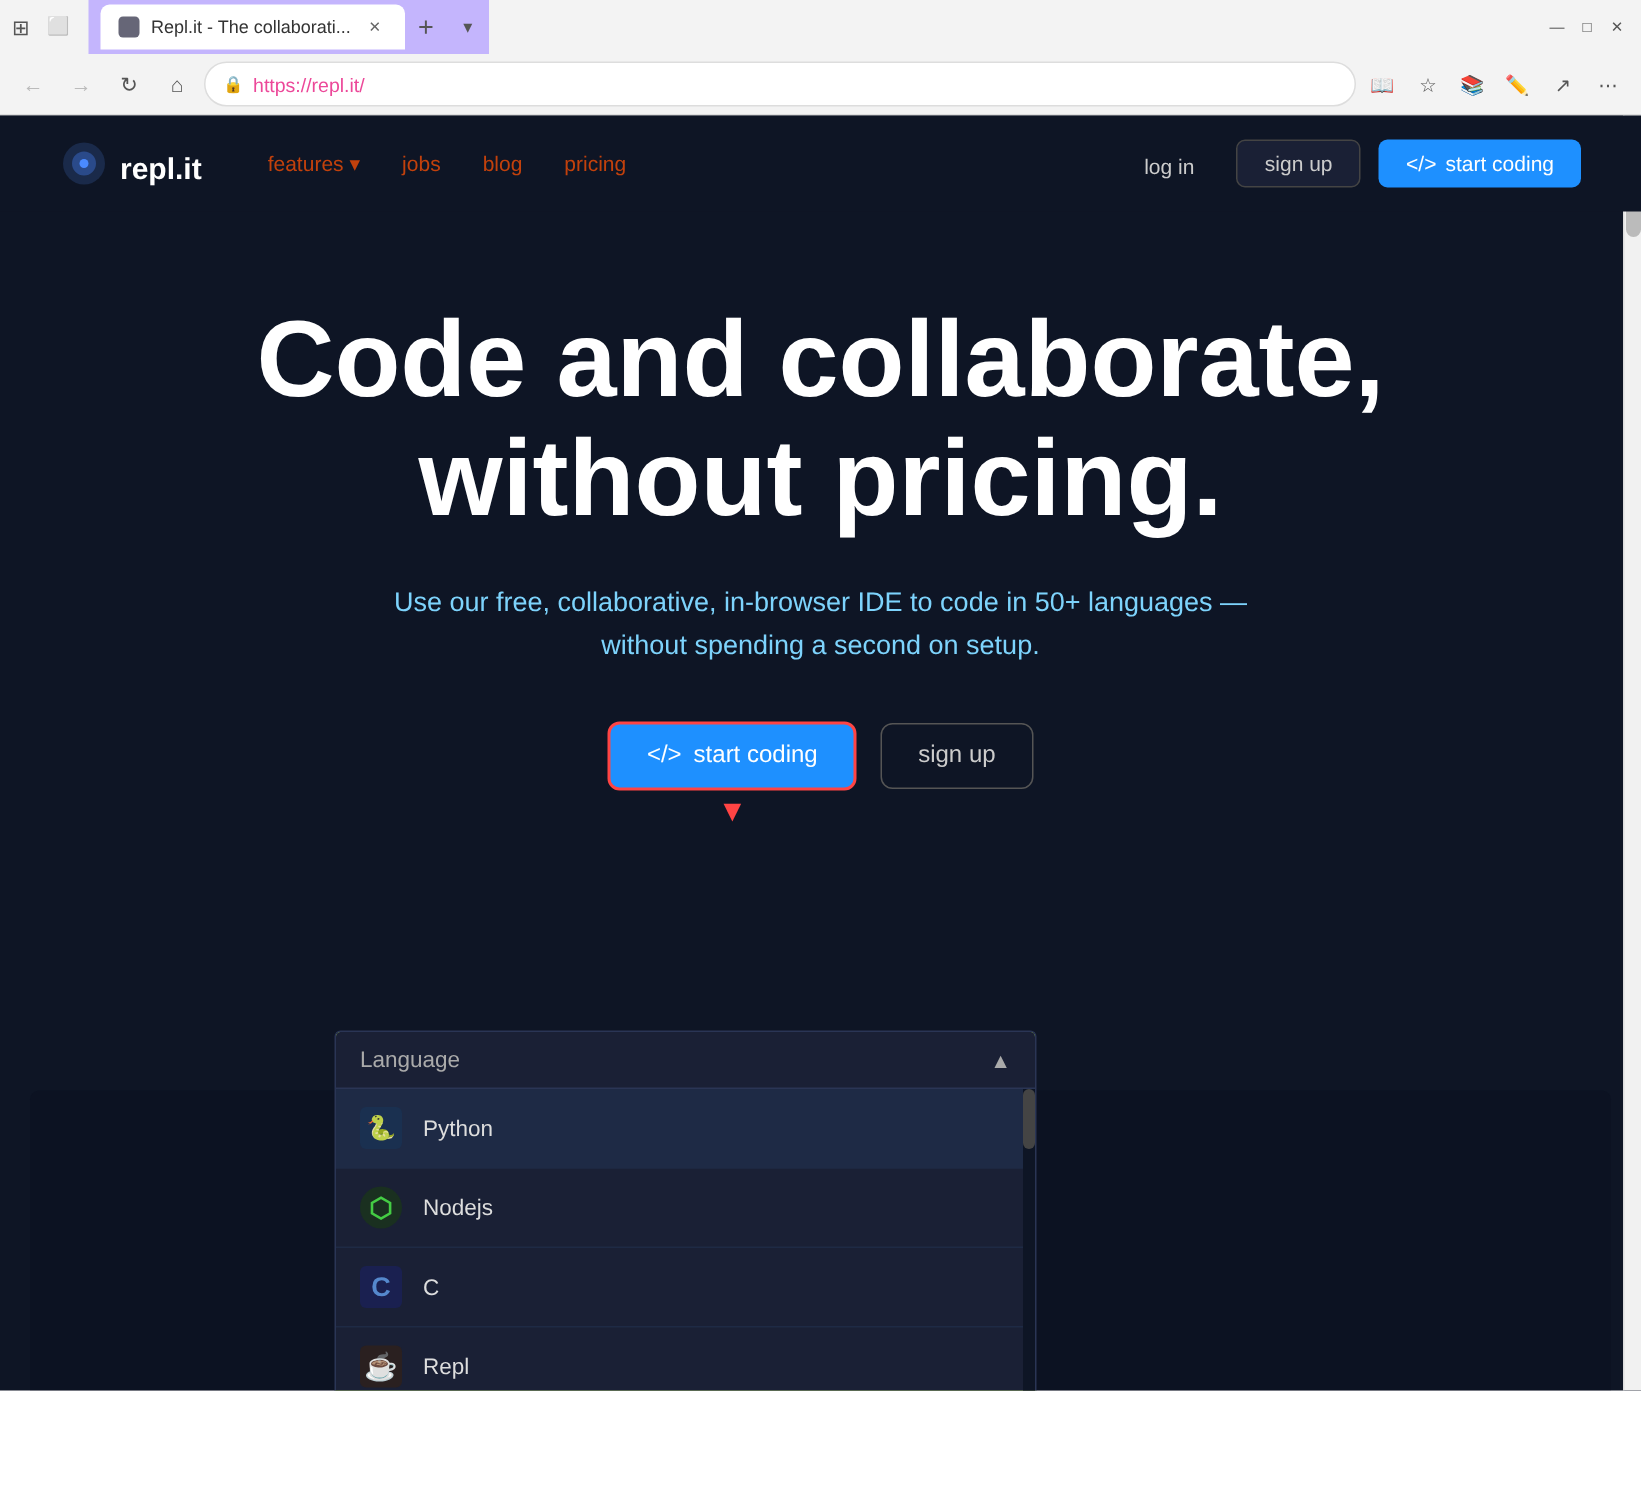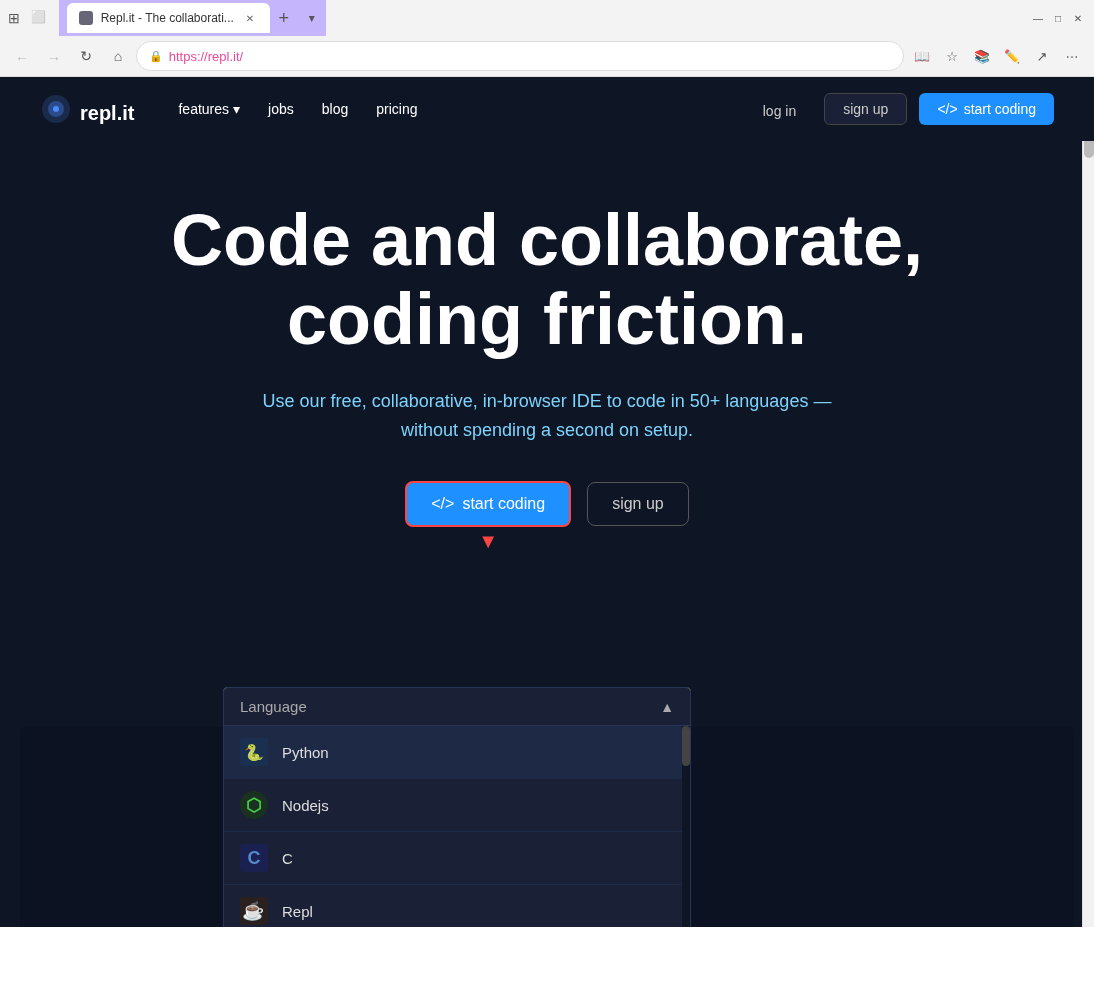--- a/index.html
+++ b/index.html
@@ -28,21 +28,21 @@
     .notification-link { color: #0066cc; text-decoration: none; cursor: pointer; }
 
     
     .page { background: #0e1525; height: calc(994px - 36px - 36px - 40px - 32px); overflow: hidden; position: relative; }
 
     
     .navbar { display: flex; align-items: center; padding: 0 40px; height: 64px; background: #0e1525; position: relative; z-index: 10; }
     .logo { display: flex; align-items: flex-end; gap: 8px; color: #fff; font-size: 20px; font-weight: 600; margin-right: 32px; }
     .logo-icon { width: 32px; height: 32px; }
     .nav-links { display: flex; align-items: center; gap: 4px; }
-    .nav-link { color: #ffffff; font-size: 14px; padding: 6px 12px; cursor: pointer; text-decoration: none; display: flex; align-items: center; gap: 4px; }
+    .nav-link { color: #c2410c; font-size: 14px; padding: 6px 12px; cursor: pointer; text-decoration: none; display: flex; align-items: center; gap: 4px; }
     .nav-right { margin-left: auto; display: flex; align-items: flex-end; gap: 12px; }
     .btn-login { color: #ccc; font-size: 14px; padding: 6px 16px; cursor: pointer; background: none; border: none; }
     .btn-signup { background: #1a2035; color: #ccc; border: 1px solid #444; font-size: 14px; padding: 7px 18px; border-radius: 6px; cursor: pointer; }
     .btn-start { background: #1e90ff; color: #fff; border: none; font-size: 14px; padding: 8px 18px; border-radius: 6px; cursor: pointer; display: flex; align-items: center; gap: 6px; font-weight: 500; }
 
     
     .hero { text-align: center; padding: 60px 40px 40px; position: relative; z-index: 5; }
     .hero-title { font-size: 72px; font-weight: 800; color: #fff; line-height: 1.1; margin-bottom: 28px; }
     .hero-subtitle { font-size: 18px; color: #7dd3fc; line-height: 1.6; margin-bottom: 36px; max-width: 600px; margin-left: auto; margin-right: auto; }
     .hero-buttons { display: flex; align-items: center; justify-content: center; gap: 16px; position: relative; }
@@ -154,21 +154,21 @@
         <button class="btn-start">
           <span>&lt;/&gt;</span>
           <span>start coding</span>
         </button>
       </div>
     </nav>
 
     <section class="hero">
       <h1 class="hero-title">
         <span>Code and collaborate,</span><br>
-        <span>coding friction.</span>
+        <span>without pricing.</span>
       </h1>
       <p class="hero-subtitle">Use our free, collaborative, in-browser IDE to code in 50+ languages — without spending a second on setup.</p>
       <div class="hero-buttons">
         <button class="btn-hero-start">
           <span>&lt;/&gt;</span>
           <span>start coding</span>
           <div class="dropdown-arrow">▼</div>
         </button>
         <button class="btn-hero-signup">sign up</button>
       </div>

